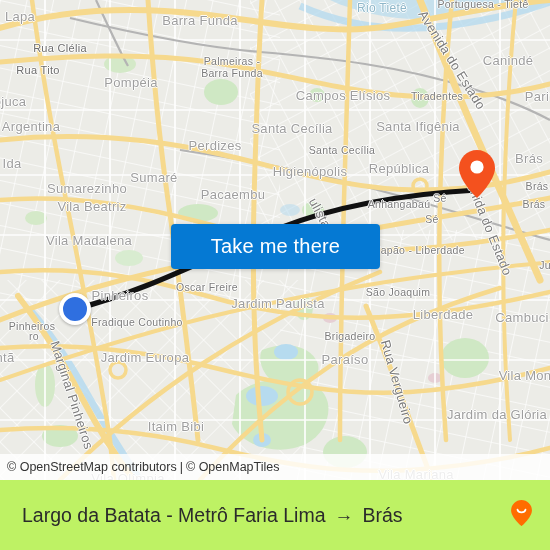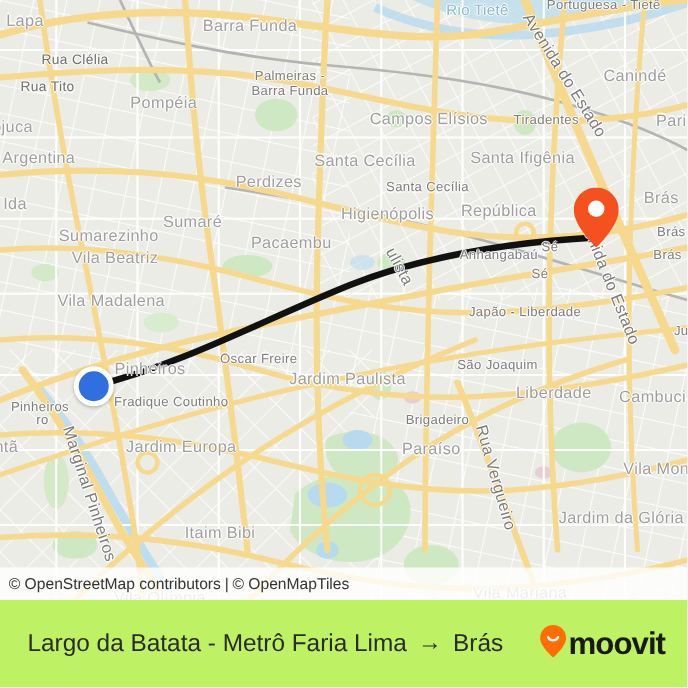--- a/index.html
+++ b/index.html
@@ -346,36 +346,36 @@
 
     <div id="origin-marker"></div>
 
     <div id="destination-marker">
       <svg viewBox="0 0 36 48" width="36" height="48" xmlns="http://www.w3.org/2000/svg">
         <path d="M18 0 C 8.06 0 0 8.06 0 18 C 0 31 18 48 18 48 C 18 48 36 31 36 18 C 36 8.06 27.94 0 18 0 Z" fill="#f4511e"></path>
         <circle cx="18" cy="17" r="6.6" fill="#ffffff"></circle>
       </svg>
     </div>
 
+    <button id="take-me-there-button">Take me there</button>
 
     <div id="map-attribution">
       <span>© OpenStreetMap contributors</span><span class="sep">|</span><span>© OpenMapTiles</span>
     </div>
   </div>
 
   <div id="footer-bar">
     <div id="trip-summary">
       <span>Largo da Batata - Metrô Faria Lima</span>
       <span class="arrow-icon">→</span>
       <span>Brás</span>
     </div>
     <div id="moovit-logo">
       <span>
         <svg viewBox="0 0 24 30" width="21" height="26" xmlns="http://www.w3.org/2000/svg">
           <path d="M12 0 C5.37 0 0 5.37 0 12 C0 20 12 30 12 30 C12 30 24 20 24 12 C24 5.37 18.63 0 12 0 Z" fill="#ff6d00"></path>
           <path d="M7.4 11.2 C8.6 15.2 15.4 15.2 16.6 11.2" stroke="#ffffff" stroke-width="2.1" fill="none" stroke-linecap="round"></path>
         </svg>
       </span>
-      <span id="moovit-wordmark">moovit</span>
     </div>
   </div>
 
 </div>
 
 </body></html>

